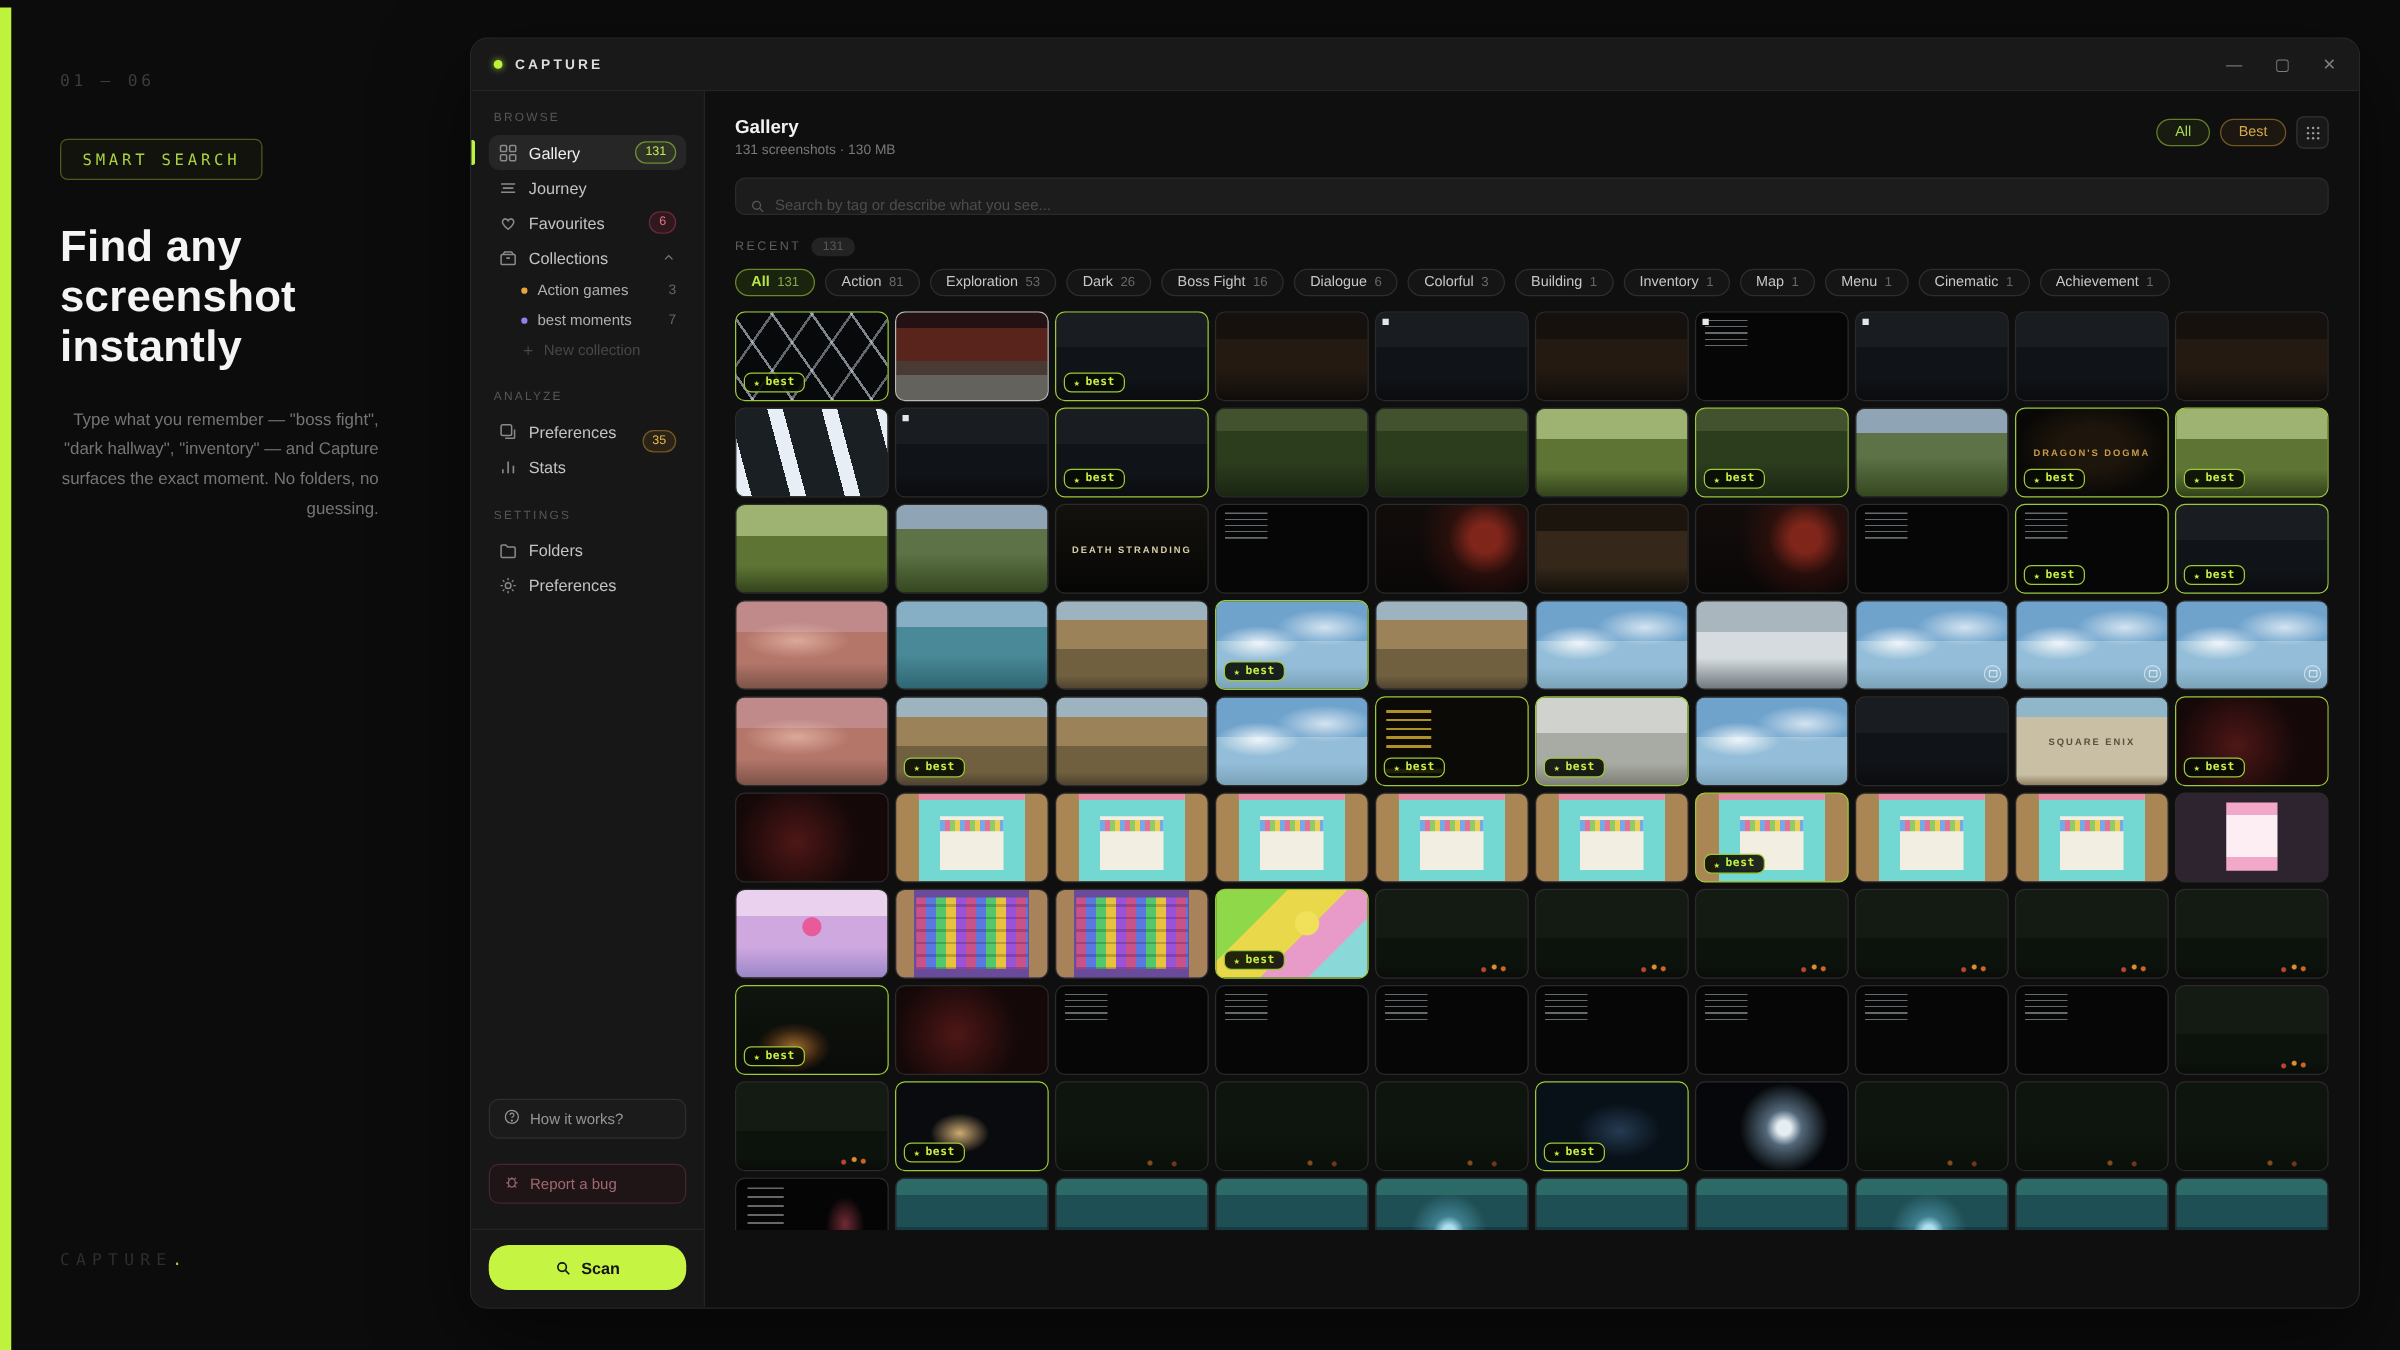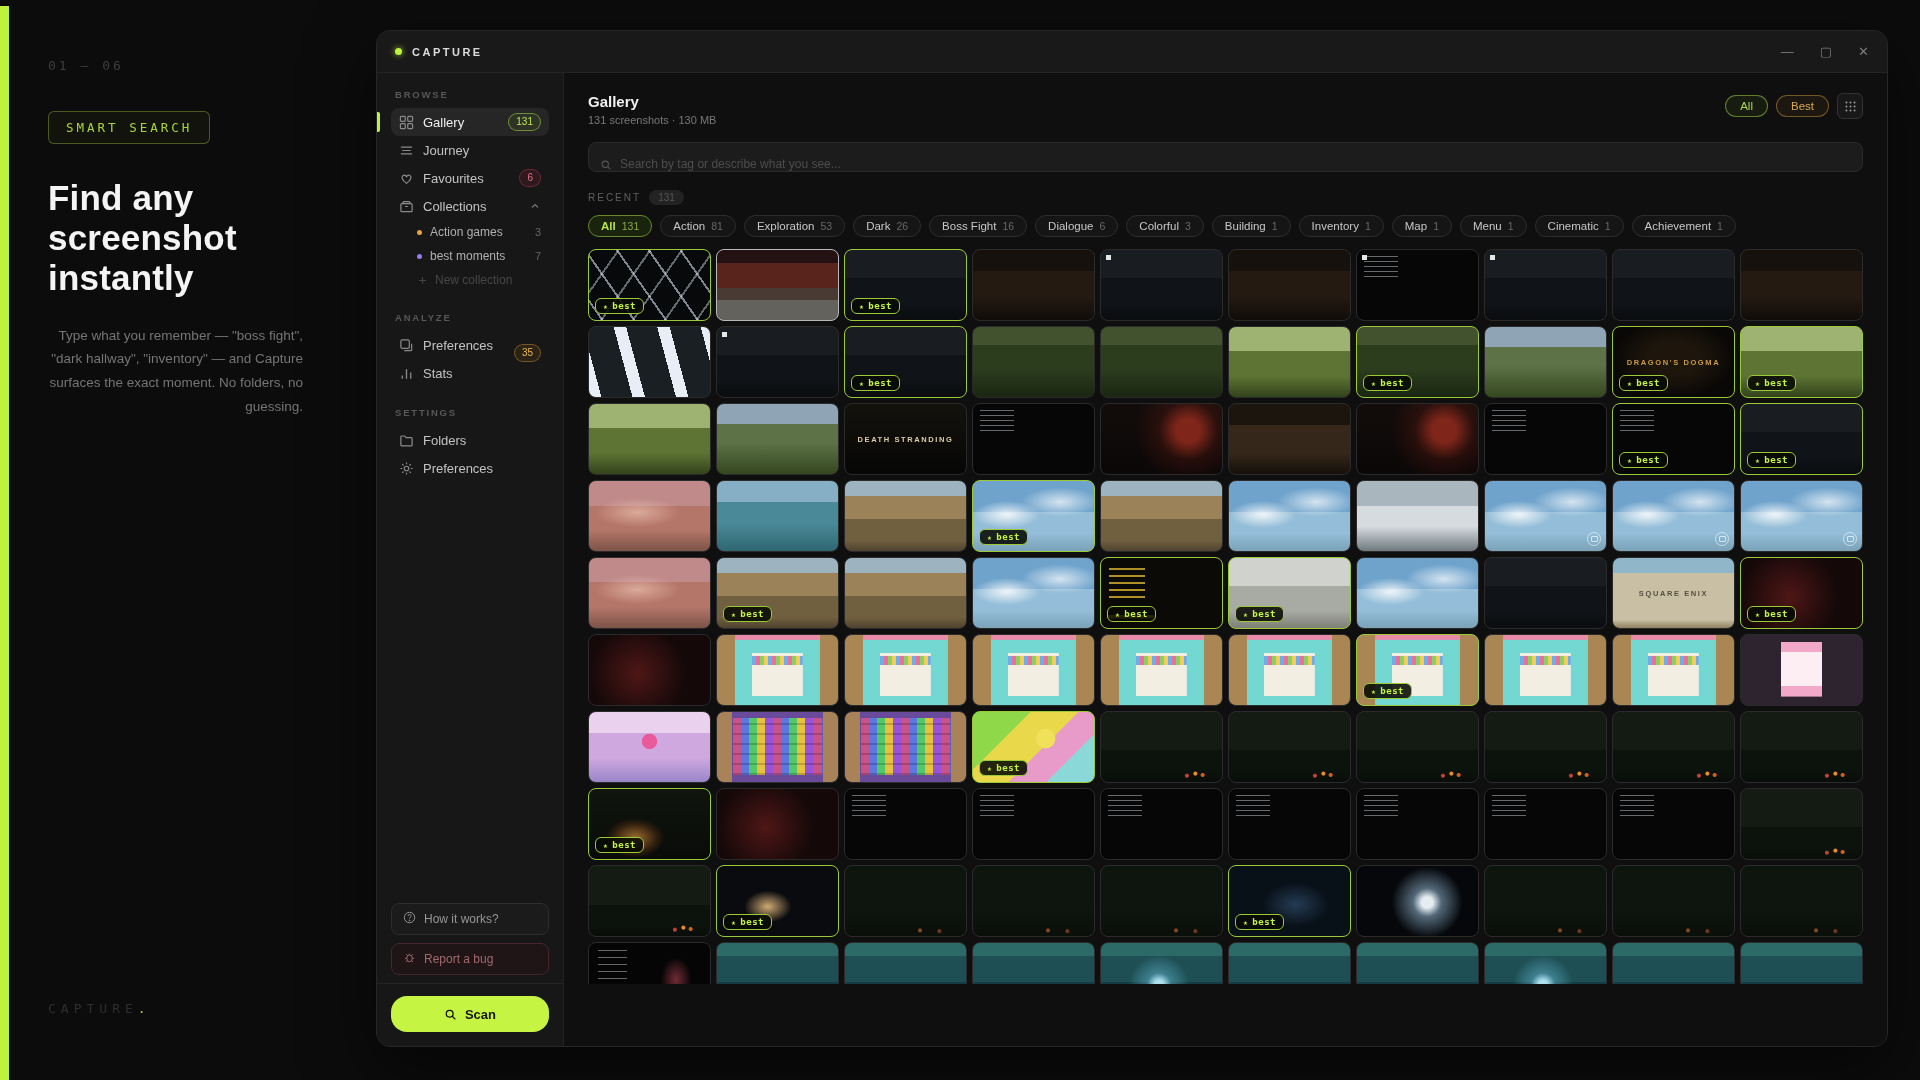--- a/index.html
+++ b/index.html
@@ -23,42 +23,42 @@
   .titlebar { height:42px; flex:0 0 42px; display:flex; align-items:center; padding:0 18px; background:#191919; border-bottom:1px solid #242424; }
   .tb-dot { width:7px; height:7px; border-radius:50%; background:#bdf23d; box-shadow:0 0 6px rgba(189,242,61,.8); margin-right:10px; }
   .tb-title { font-size:11px; font-weight:bold; letter-spacing:2.5px; color:#dcdcdc; }
   .tb-controls { margin-left:auto; display:flex; gap:26px; color:#7c7c7c; font-size:13px; }
   .tb-controls span { cursor:default; }
 
   .win-body { flex:1; display:flex; min-height:0; }
 
   
   .sidebar { width:187px; flex:0 0 187px; background:#171717; border-right:1px solid #232323; padding:16px 14px 14px; display:flex; flex-direction:column; }
-  .sec-label { font-size:9.5px; letter-spacing:1.8px; color:#575757; margin:0 4px 8px;font-weight:bold; }
+  .sec-label { font-size:9.5px; letter-spacing:1.8px; color:#575757; margin:0 4px 8px; }
   .sec { margin-bottom:20px; }
   .nav-item { position:relative; display:flex; align-items:center; gap:9px; height:28px; padding:0 8px; border-radius:8px;
               font-size:13px; color:#c3c3c3; cursor:pointer; }
   .nav-item .ic { width:15px; height:15px; color:#8a8a8a; flex:0 0 15px; display:flex; }
   .nav-item .ic svg { width:15px; height:15px; }
   .nav-item.active { background:#262626; color:#f0f0f0; }
   .nav-item.active::before { content:""; position:absolute; left:-14px; top:4px; width:3px; height:20px; background:#bdf23d; border-radius:0 2px 2px 0; }
   .nav-badge { margin-left:auto; font-size:10px; padding:2px 7px; border-radius:999px; line-height:1.2; }
   .nav-badge.green { color:#bfe851; border:1px solid rgba(165,215,70,.55); background:rgba(110,150,30,.12); }
   .nav-badge.red { color:#e5738a; border:1px solid rgba(180,60,85,.45); background:rgba(120,30,50,.25); }
   .nav-badge.amber { color:#e8b84a; border:1px solid rgba(190,140,45,.5); background:rgba(120,85,20,.2);margin-top:16px; }
   .chev { margin-left:auto; color:#777; display:flex; }
   .chev svg { width:12px; height:12px; }
   .sub-item { display:flex; align-items:center; gap:8px; height:24px; padding:0 8px 0 26px; font-size:12px; color:#b0b0b0; cursor:pointer; }
   .sub-dot { width:5px; height:5px; border-radius:50%; flex:0 0 5px; }
   .sub-count { margin-left:auto; font-size:11px; color:#646464; }
   .add-item { display:flex; align-items:center; gap:7px; height:24px; padding:0 8px 0 26px; font-size:12px; color:#474747; cursor:pointer; }
   .add-item svg { width:11px; height:11px; }
 
   .side-bottom { margin-top:auto; }
-  .side-btn { display:flex; align-items:center; gap:8px; width:100%; height:32px; padding:12px 11px; border-radius:8px; font-size:12px; margin-bottom:8px; cursor:pointer; }
+  .side-btn { display:flex; align-items:center; gap:8px; width:100%; height:32px; padding:12px 11px; border-radius:8px; font-size:12px; margin-bottom:20px; cursor:pointer; }
   .side-btn svg { width:13px; height:13px; }
   .btn-help { border:1px solid #2e2e2e; background:#1b1b1b; color:#969696; }
   .btn-bug { border:1px solid #44262c; background:#1f1517; color:#a2686f; }
   .scan-wrap { border-top:1px solid #242424; margin:6px -14px 0; padding:12px 14px 0; }
   .btn-scan { display:flex; align-items:center; justify-content:center; gap:8px; width:100%; height:36px; border-radius:16px;
               background:#c6f442; color:#151515; font-size:13px; font-weight:bold; cursor:pointer; }
   .btn-scan svg { width:13px; height:13px; }
 
   
   .main { flex:1; background:#0f0f0f; padding:20px 24px 0; display:flex; flex-direction:column; min-width:0; }

